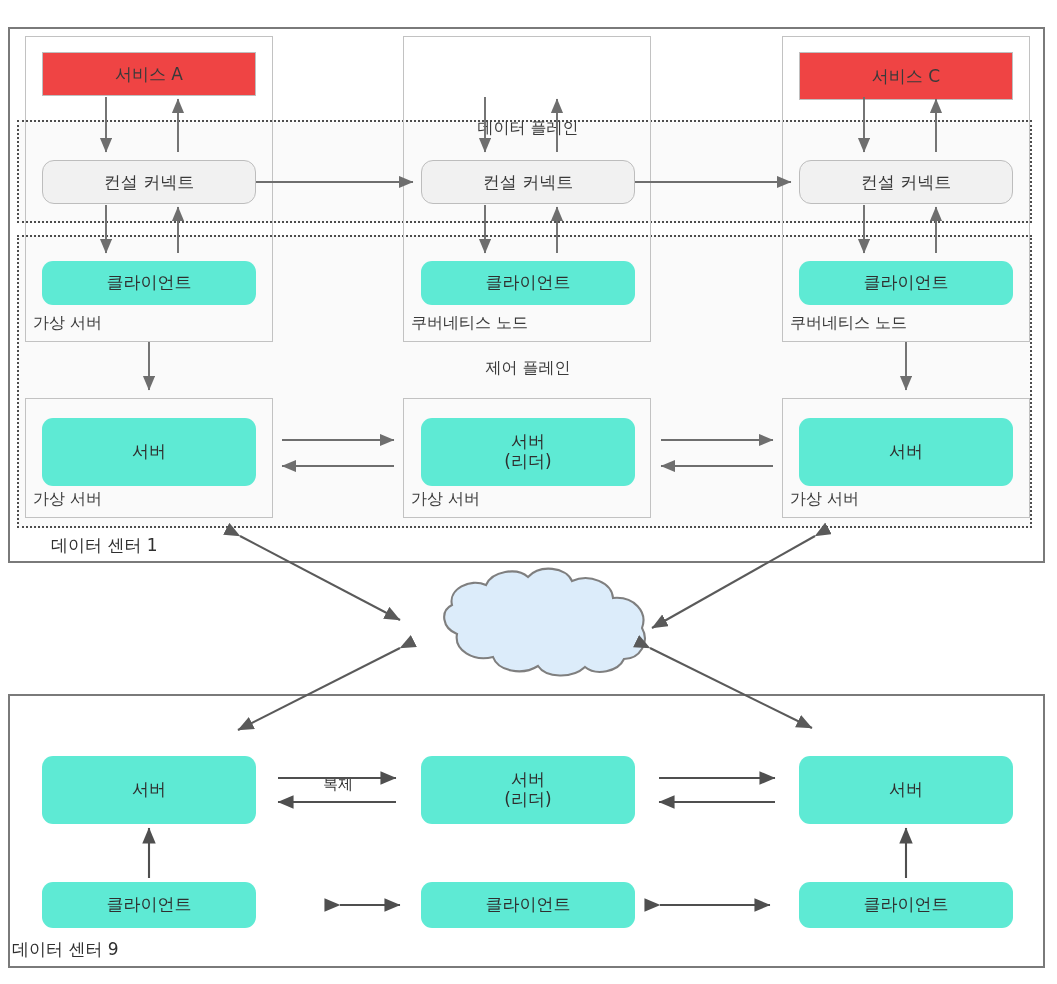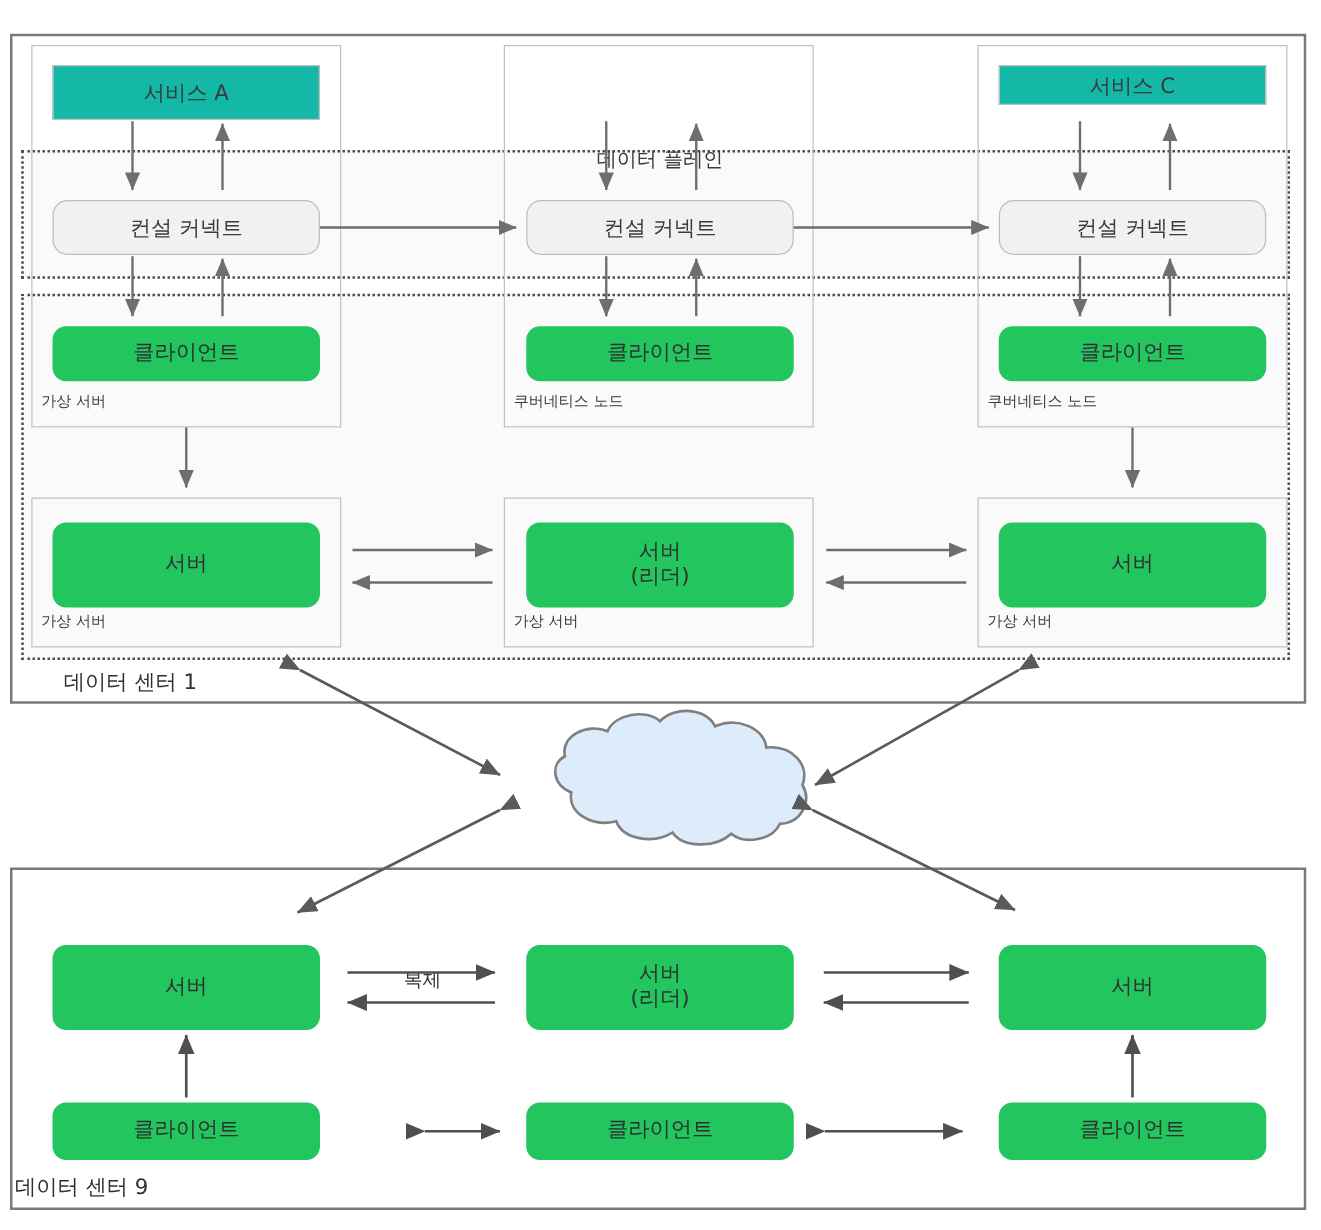--- a/index.html
+++ b/index.html
@@ -9,37 +9,37 @@
   
   .abs{position:absolute;box-sizing:border-box;}
 
   .dc-frame{border:2.5px solid #7a7a7a;background:#ffffff;}
 
   .plane{border:2px dotted #4d4d4d;background:#fafafa;}
 
   .node-frame{border:1px solid #c2c2c2;background:transparent;}
 
   .svcbox{
-    background:#14b8a6;border:1px solid #bfbfbf;
+    background:#ef4444;border:1px solid #bfbfbf;
     display:flex;align-items:center;justify-content:center;
     color:#3a3a3a;font-size:17px;
   }
   .connectbox{
     background:#f1f1f1;border:1px solid #bdbdbd;border-radius:12px;
     display:flex;align-items:center;justify-content:center;
     color:#3a3a3a;font-size:17px;
   }
   .graybox{
-    background:#22c55e;border-radius:11px;
+    background:#5eead4;border-radius:11px;
     display:flex;align-items:center;justify-content:center;
     text-align:center;line-height:1.15;
     color:#2f2f2f;font-size:17px;
   }
   .caption-lbl{
-    color:#3a3a3a;font-size:12px;white-space:nowrap;
+    color:#3a3a3a;font-size:16px;white-space:nowrap;
   }
   .plane-lbl{
     color:#3a3a3a;font-size:16px;white-space:nowrap;text-align:center;
   }
   .dc-lbl{
     color:#2f2f2f;font-size:17px;white-space:nowrap;
   }
   .edge-lbl{
     color:#2f2f2f;font-size:15px;white-space:nowrap;text-align:center;line-height:1.2;
   }
@@ -64,36 +64,37 @@
 
   <div class="abs node-frame" style="left:25px;top:36px;width:248px;height:306px;"></div>
   <div class="abs node-frame" style="left:403px;top:36px;width:248px;height:306px;"></div>
   <div class="abs node-frame" style="left:782px;top:36px;width:248px;height:306px;"></div>
 
   <div class="abs node-frame" style="left:25px;top:398px;width:248px;height:120px;"></div>
   <div class="abs node-frame" style="left:403px;top:398px;width:248px;height:120px;"></div>
   <div class="abs node-frame" style="left:782px;top:398px;width:248px;height:120px;"></div>
 
   <div class="abs svcbox" style="left:42px;top:52px;width:214px;height:44px;">서비스 A</div>
-  <div class="abs svcbox" style="left:799px;top:52px;width:214px;height:32px;">서비스 C</div>
+  <div class="abs svcbox" style="left:799px;top:52px;width:214px;height:48px;">서비스 C</div>
 
   <div class="abs connectbox" style="left:42px;top:160px;width:214px;height:44px;">컨설 커넥트</div>
   <div class="abs connectbox" style="left:421px;top:160px;width:214px;height:44px;">컨설 커넥트</div>
   <div class="abs connectbox" style="left:799px;top:160px;width:214px;height:44px;">컨설 커넥트</div>
 
   <div class="abs plane-lbl" style="left:421px;top:118px;width:214px;">데이터 플레인</div>
 
   <div class="abs graybox" style="left:42px;top:261px;width:214px;height:44px;">클라이언트</div>
   <div class="abs graybox" style="left:421px;top:261px;width:214px;height:44px;">클라이언트</div>
   <div class="abs graybox" style="left:799px;top:261px;width:214px;height:44px;">클라이언트</div>
 
   <div class="abs caption-lbl" style="left:33px;top:313px;">가상 서버</div>
   <div class="abs caption-lbl" style="left:411px;top:313px;">쿠버네티스 노드</div>
   <div class="abs caption-lbl" style="left:790px;top:313px;">쿠버네티스 노드</div>
 
+  <div class="abs plane-lbl" style="left:421px;top:358px;width:214px;">제어 플레인</div>
 
   <div class="abs graybox" style="left:42px;top:418px;width:214px;height:68px;">서버</div>
 
   <div class="abs graybox" style="left:421px;top:418px;width:214px;height:68px;flex-direction:column;">
     <span>서버</span>
     <span>(리더)</span>
   </div>
 
   <div class="abs graybox" style="left:799px;top:418px;width:214px;height:68px;">서버</div>
 

